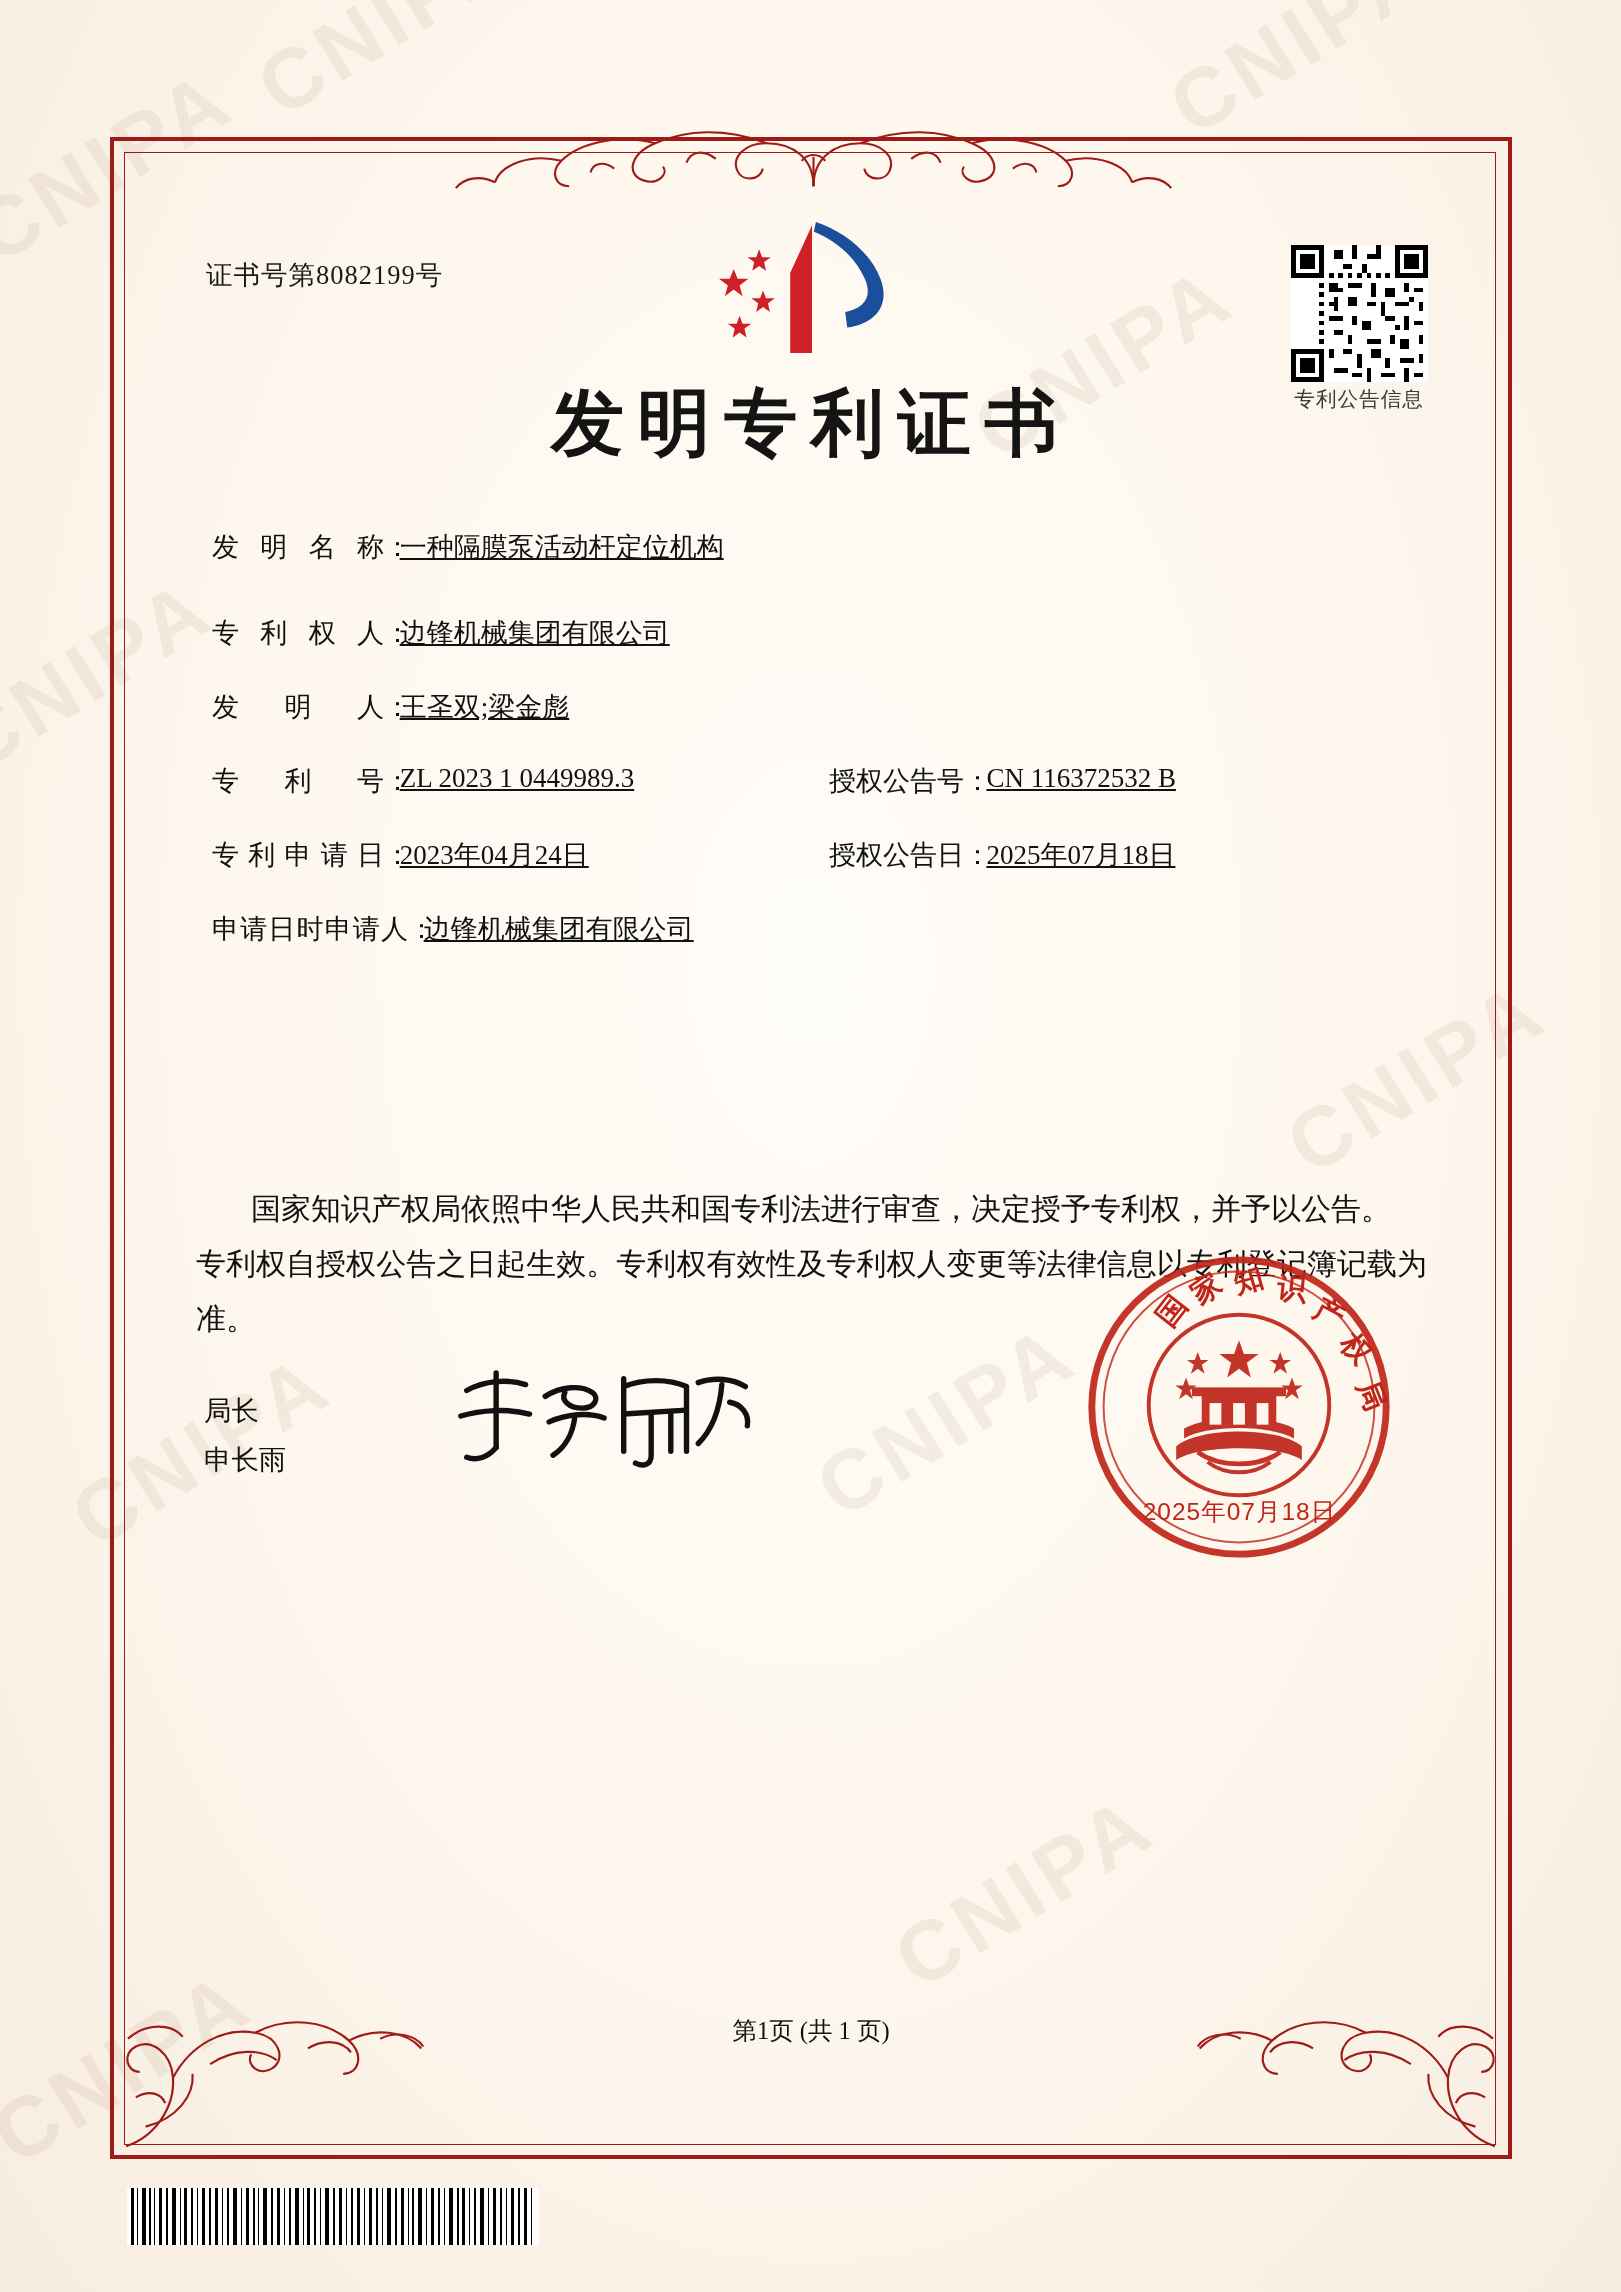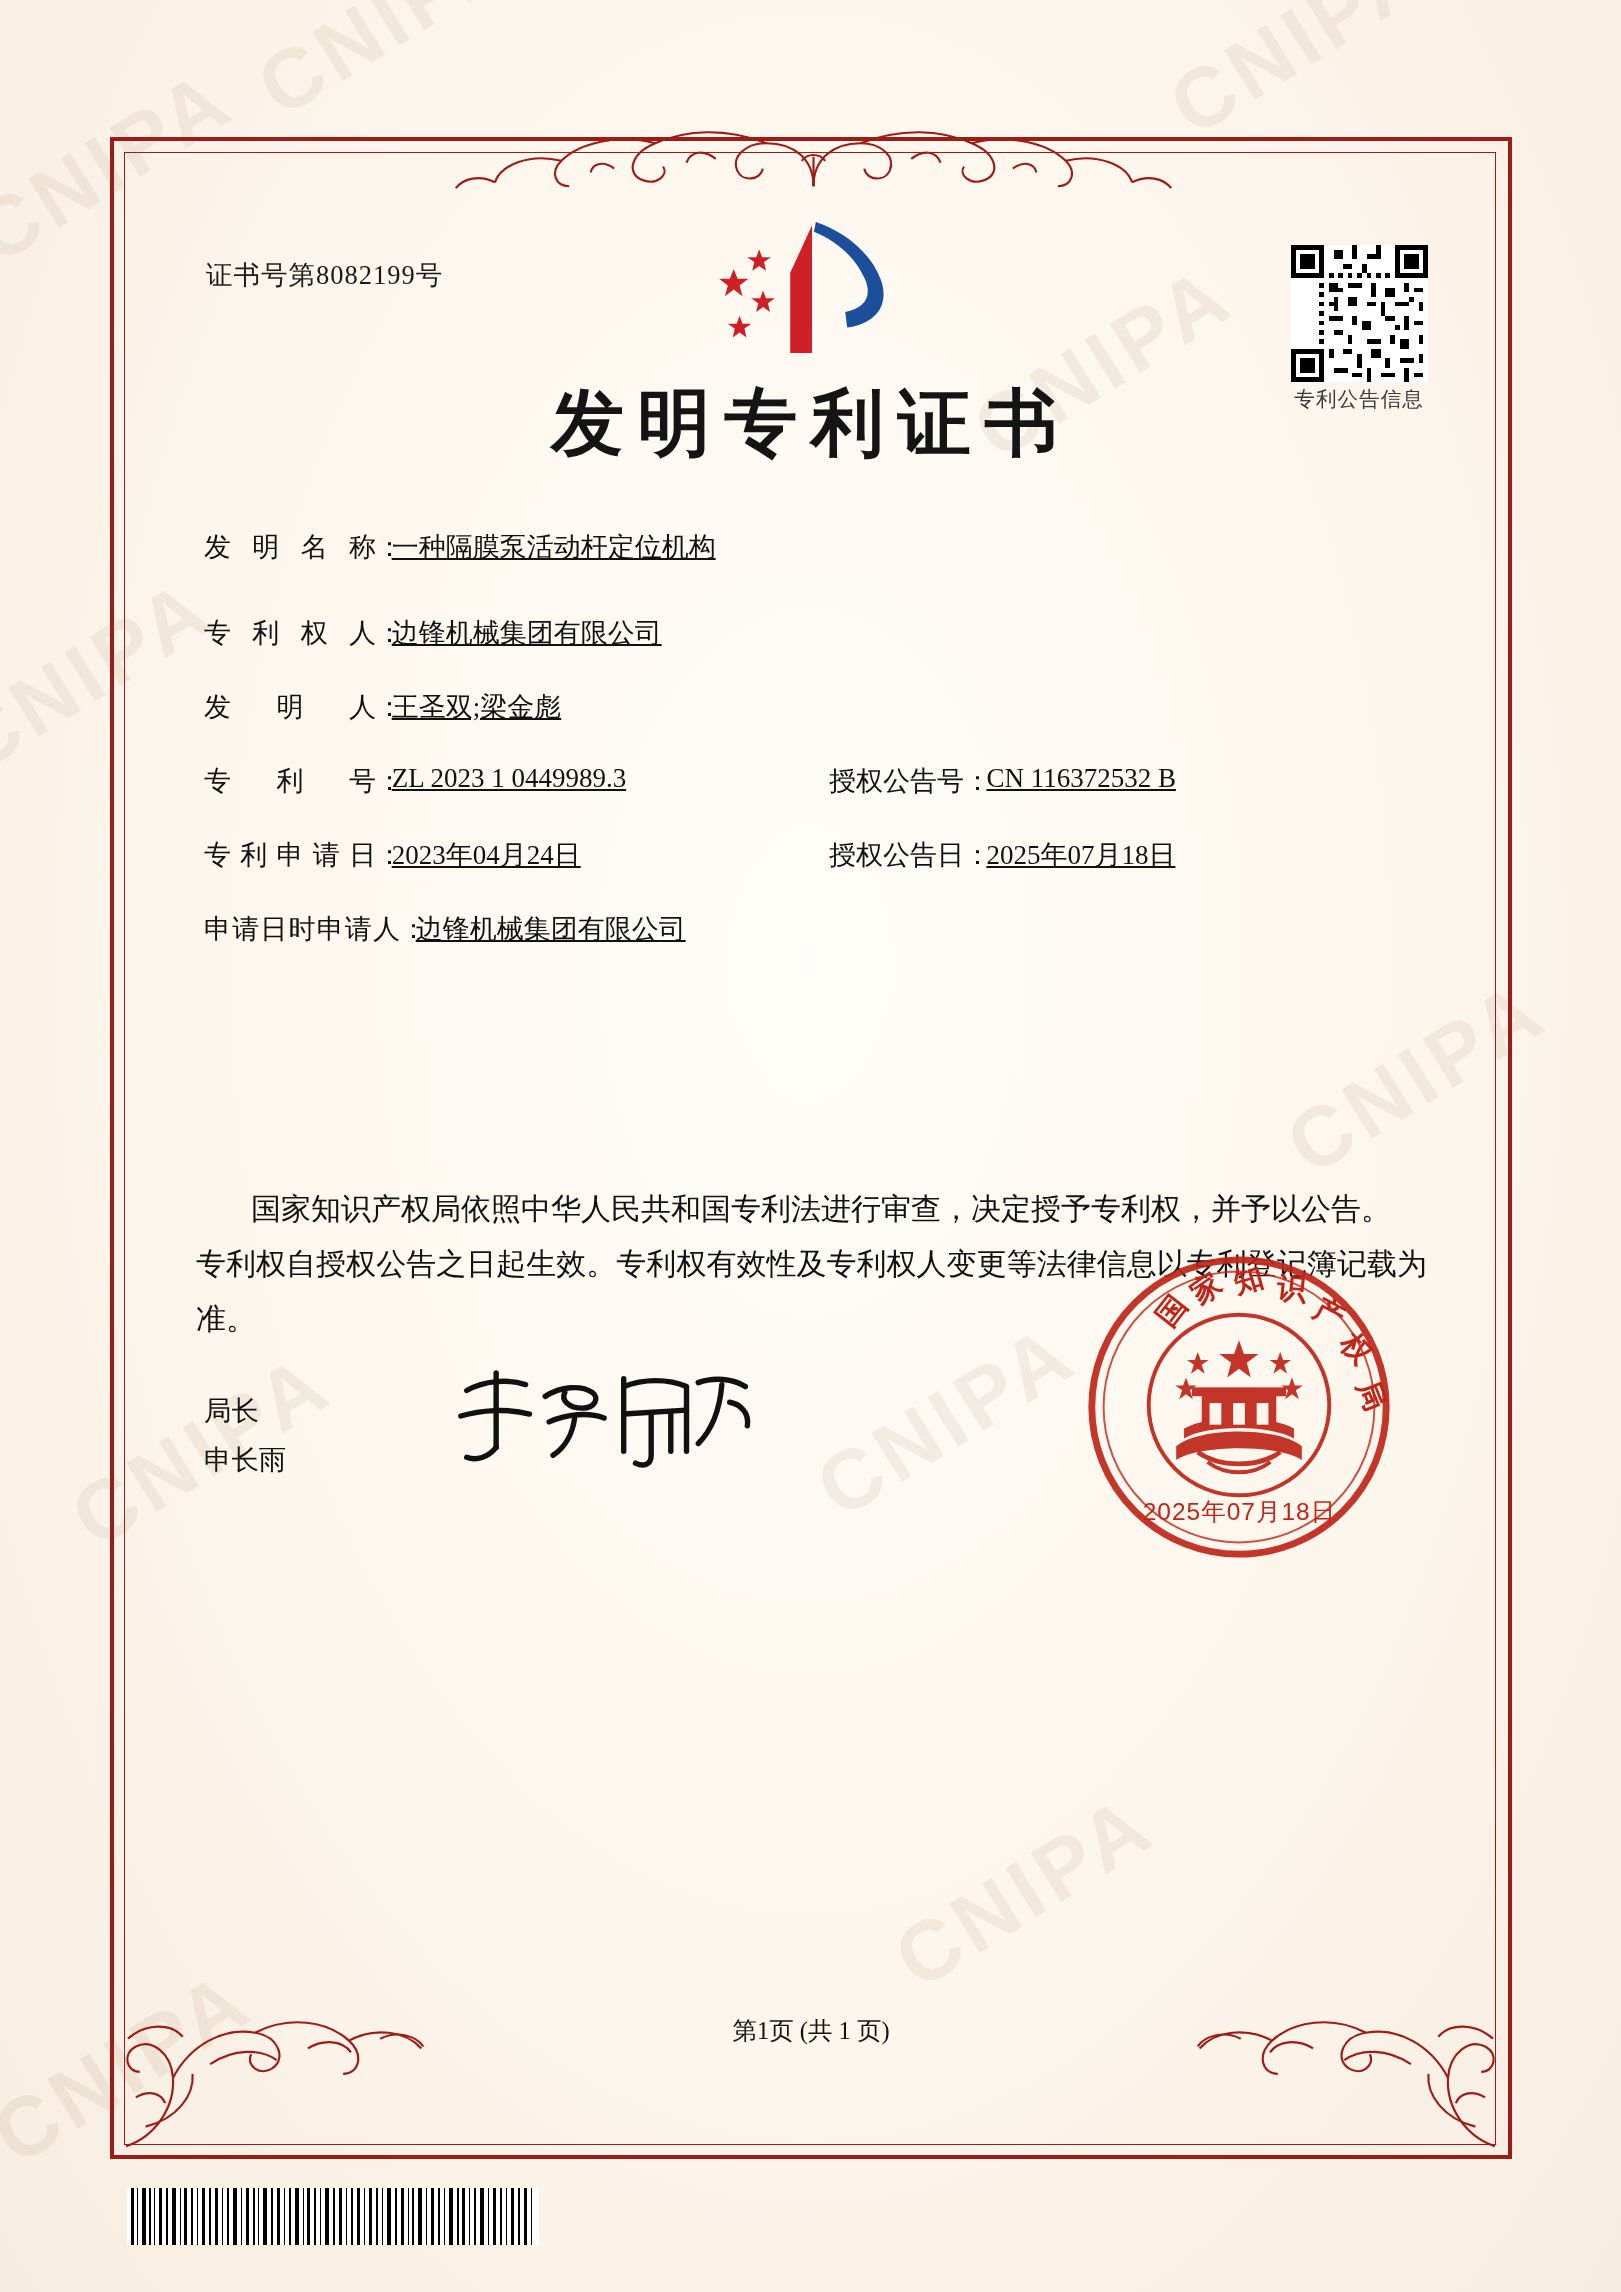--- a/index.html
+++ b/index.html
@@ -143,20 +143,21 @@
     font-size: 27px;
     color: #111;
     white-space: nowrap;
   }
   .row .label {
     display: inline-block;
     width: 172px;
     text-align: justify;
     text-align-last: justify;
     vertical-align: top;
+    margin-left: 8px;
   }
   .row .colon {
     display: inline-block;
     width: 15.7px;
   }
   .row .value {
     display: inline-block;
     vertical-align: top;
     text-decoration: underline;
   }

